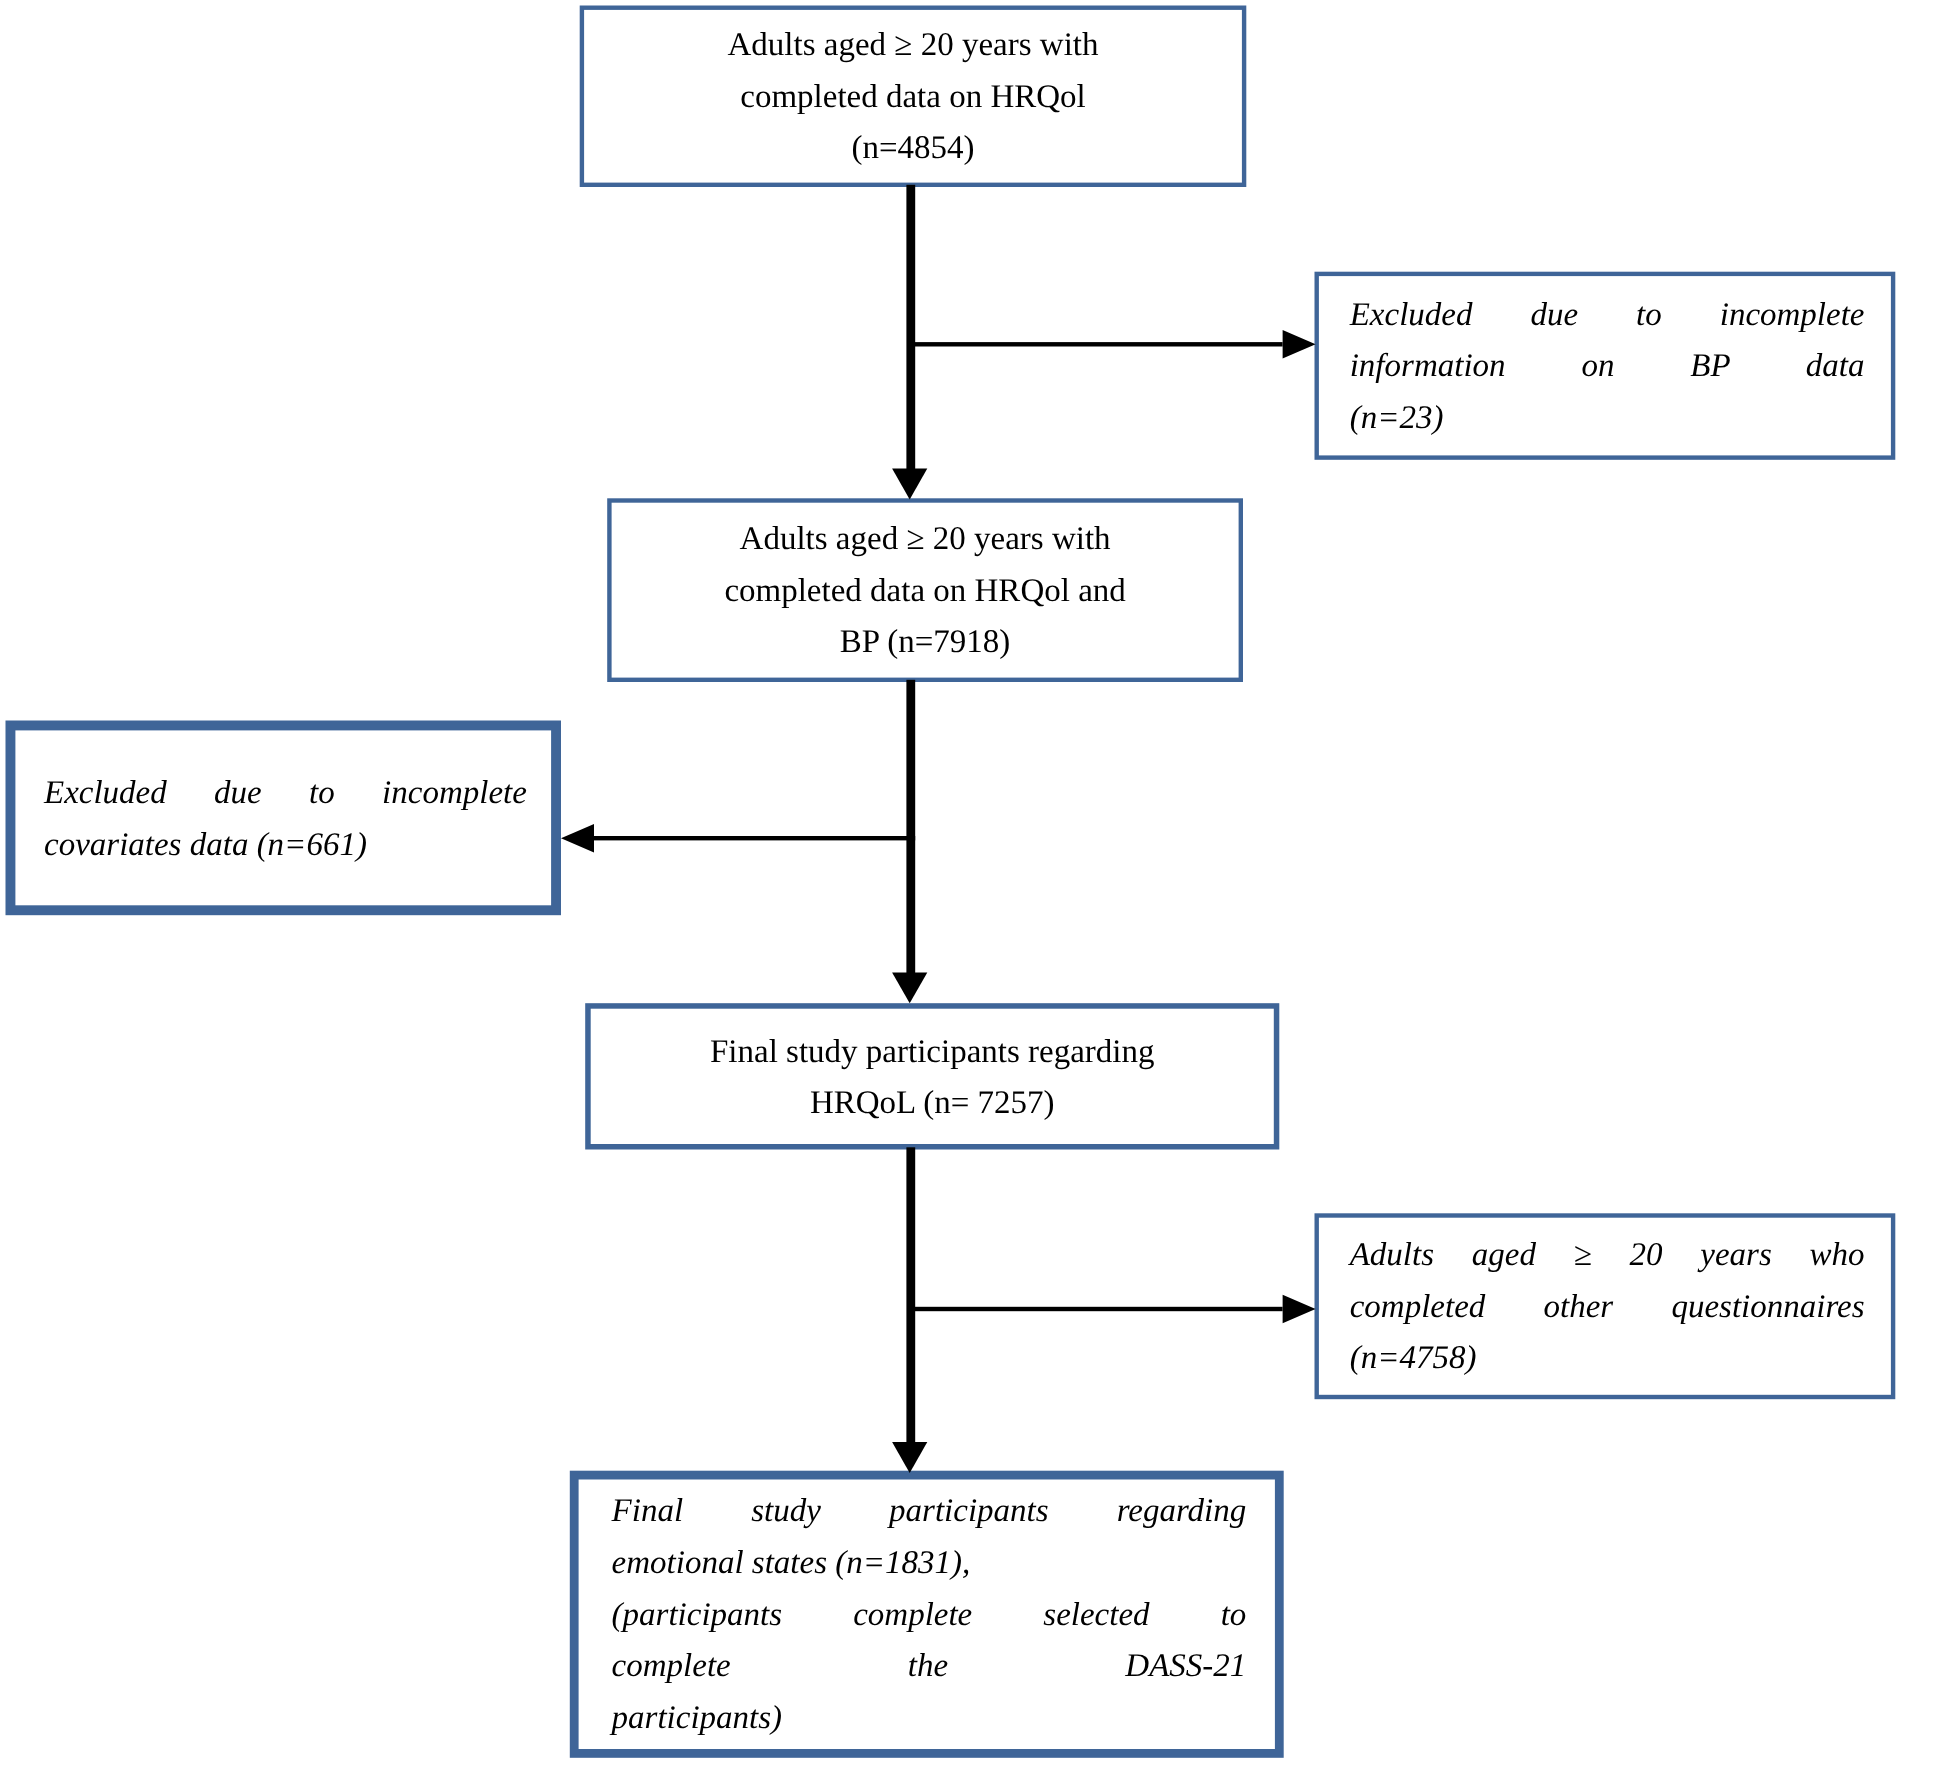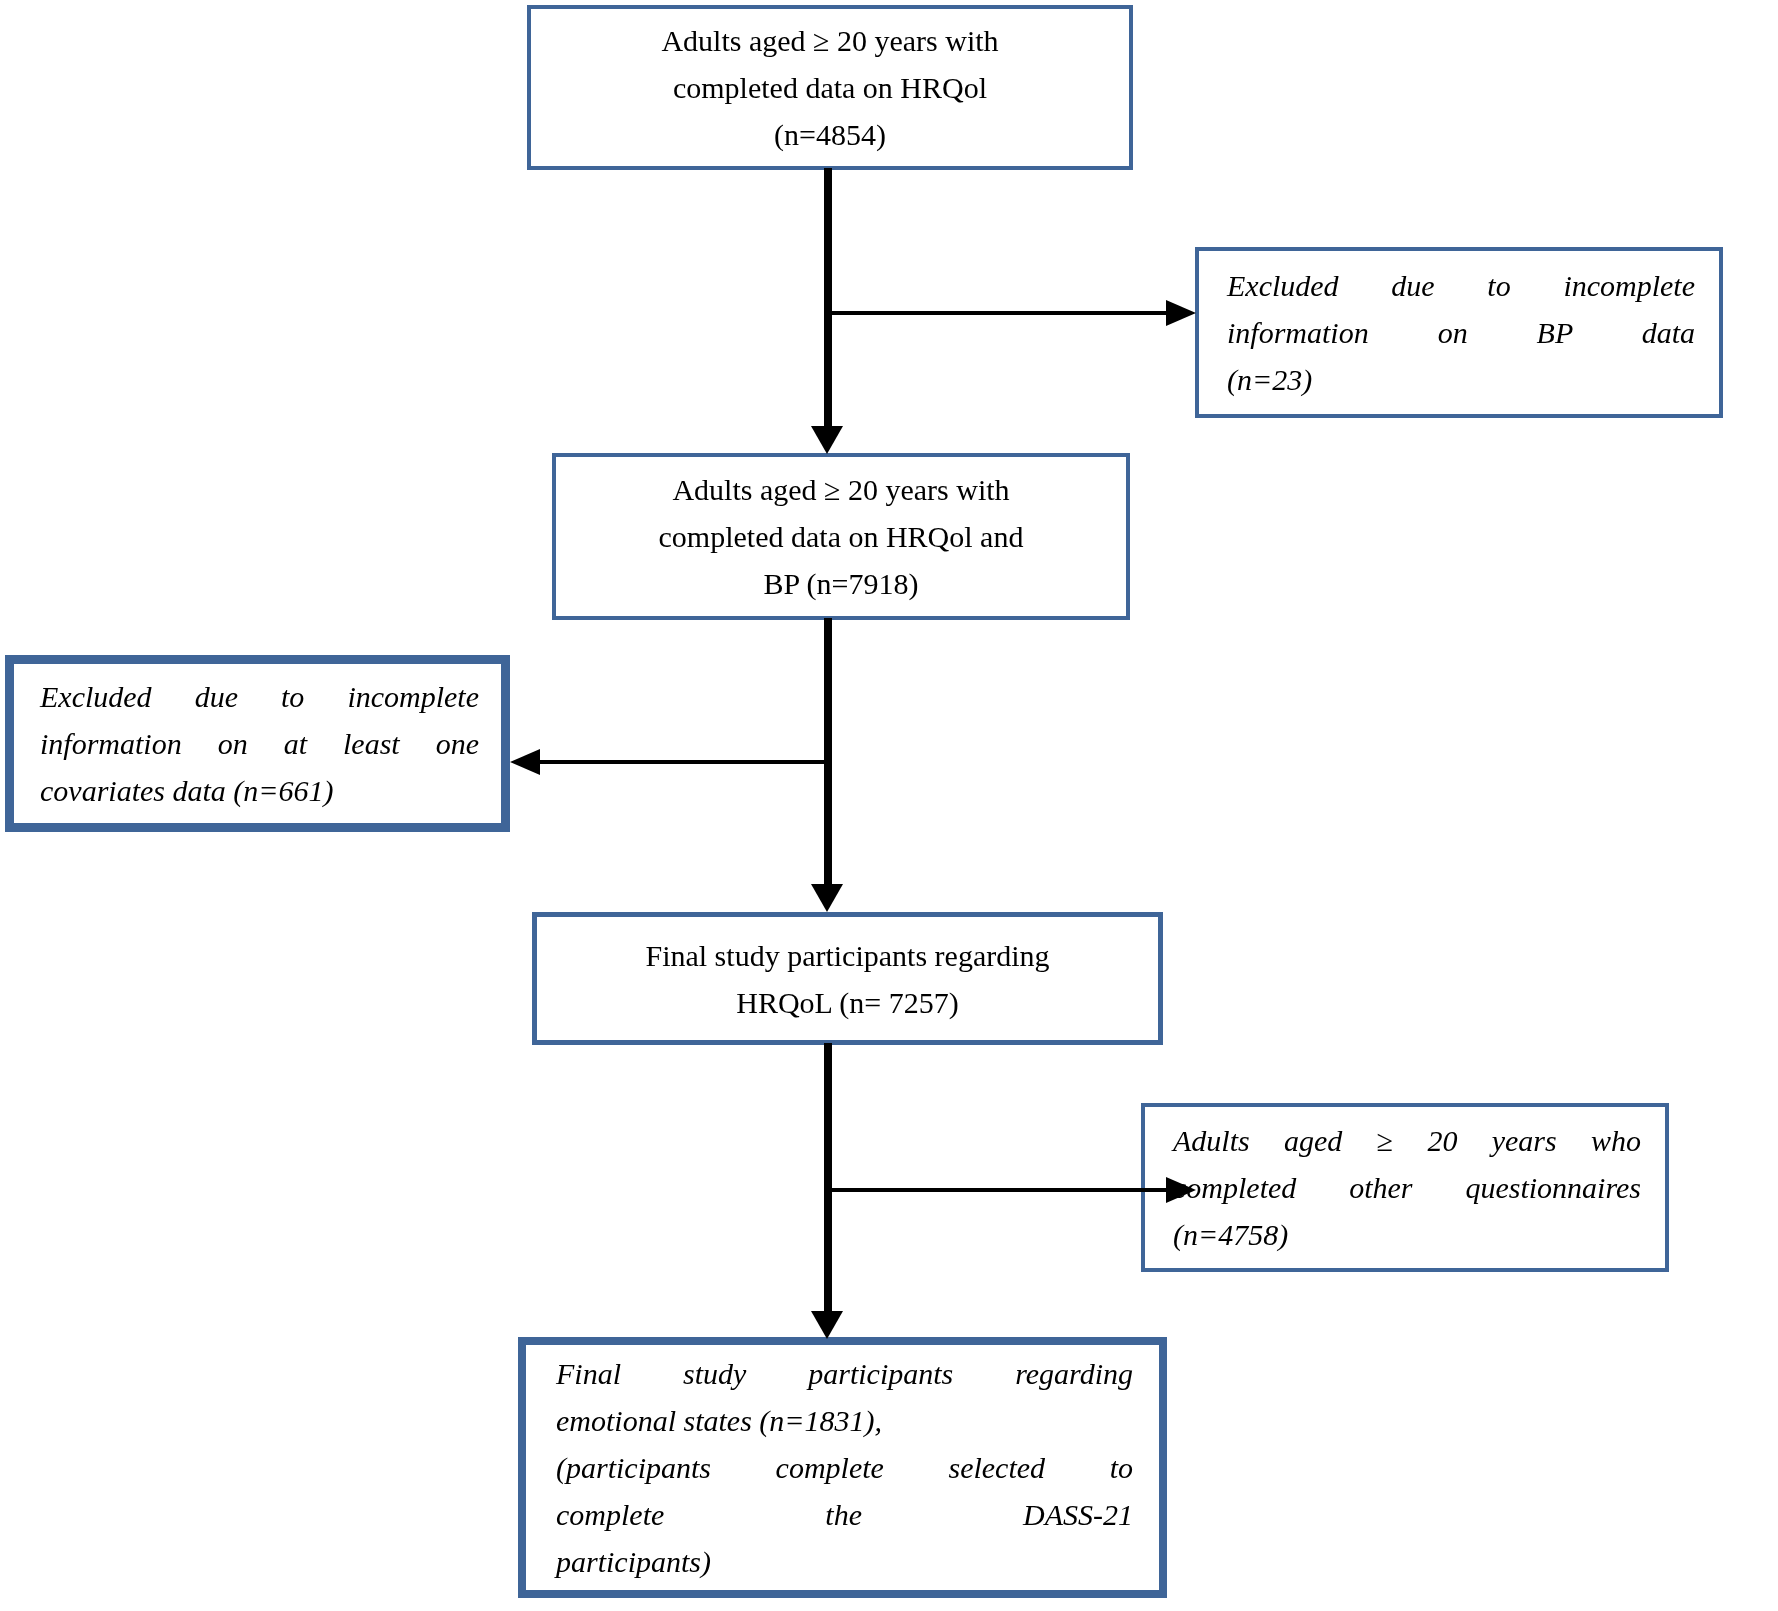--- a/index.html
+++ b/index.html
@@ -54,30 +54,29 @@
   </div>
 
   <div class="box center" style="left:552px; top:453px; width:578px; height:167px; padding:0 8px;">
     <div class="ln">Adults aged ≥ 20 years with</div>
     <div class="ln">completed data on HRQol and</div>
     <div class="ln">BP (n=7918)</div>
   </div>
 
   <div class="box justify" style="left:5px; top:655px; width:505px; height:177px; border-width:9px; padding:0 22px 0 26px;">
     <div class="ln">Excluded due to incomplete</div>
-    <div class="ln">information on at least one</div>
     <div class="ln end">covariates data (n=661)</div>
   </div>
 
   <div class="box center" style="left:532px; top:912px; width:631px; height:133px; border-width:5px; padding:0 8px;">
     <div class="ln">Final study participants regarding</div>
     <div class="ln">HRQoL (n= 7257)</div>
   </div>
 
-  <div class="box justify" style="left:1141px; top:1103px; width:528px; height:169px; padding:0 24px 0 28px;">
+  <div class="box justify" style="left:1195px; top:1103px; width:528px; height:169px; padding:0 24px 0 28px;">
     <div class="ln">Adults aged ≥ 20 years who</div>
     <div class="ln">completed other questionnaires</div>
     <div class="ln end">(n=4758)</div>
   </div>
 
   <div class="box justify" style="left:518px; top:1337px; width:649px; height:261px; border-width:8px; padding:0 26px 0 30px;">
     <div class="ln">Final study participants regarding</div>
     <div class="ln end">emotional states (n=1831),</div>
     <div class="ln">(participants complete selected to</div>
     <div class="ln">complete the DASS-21</div>

